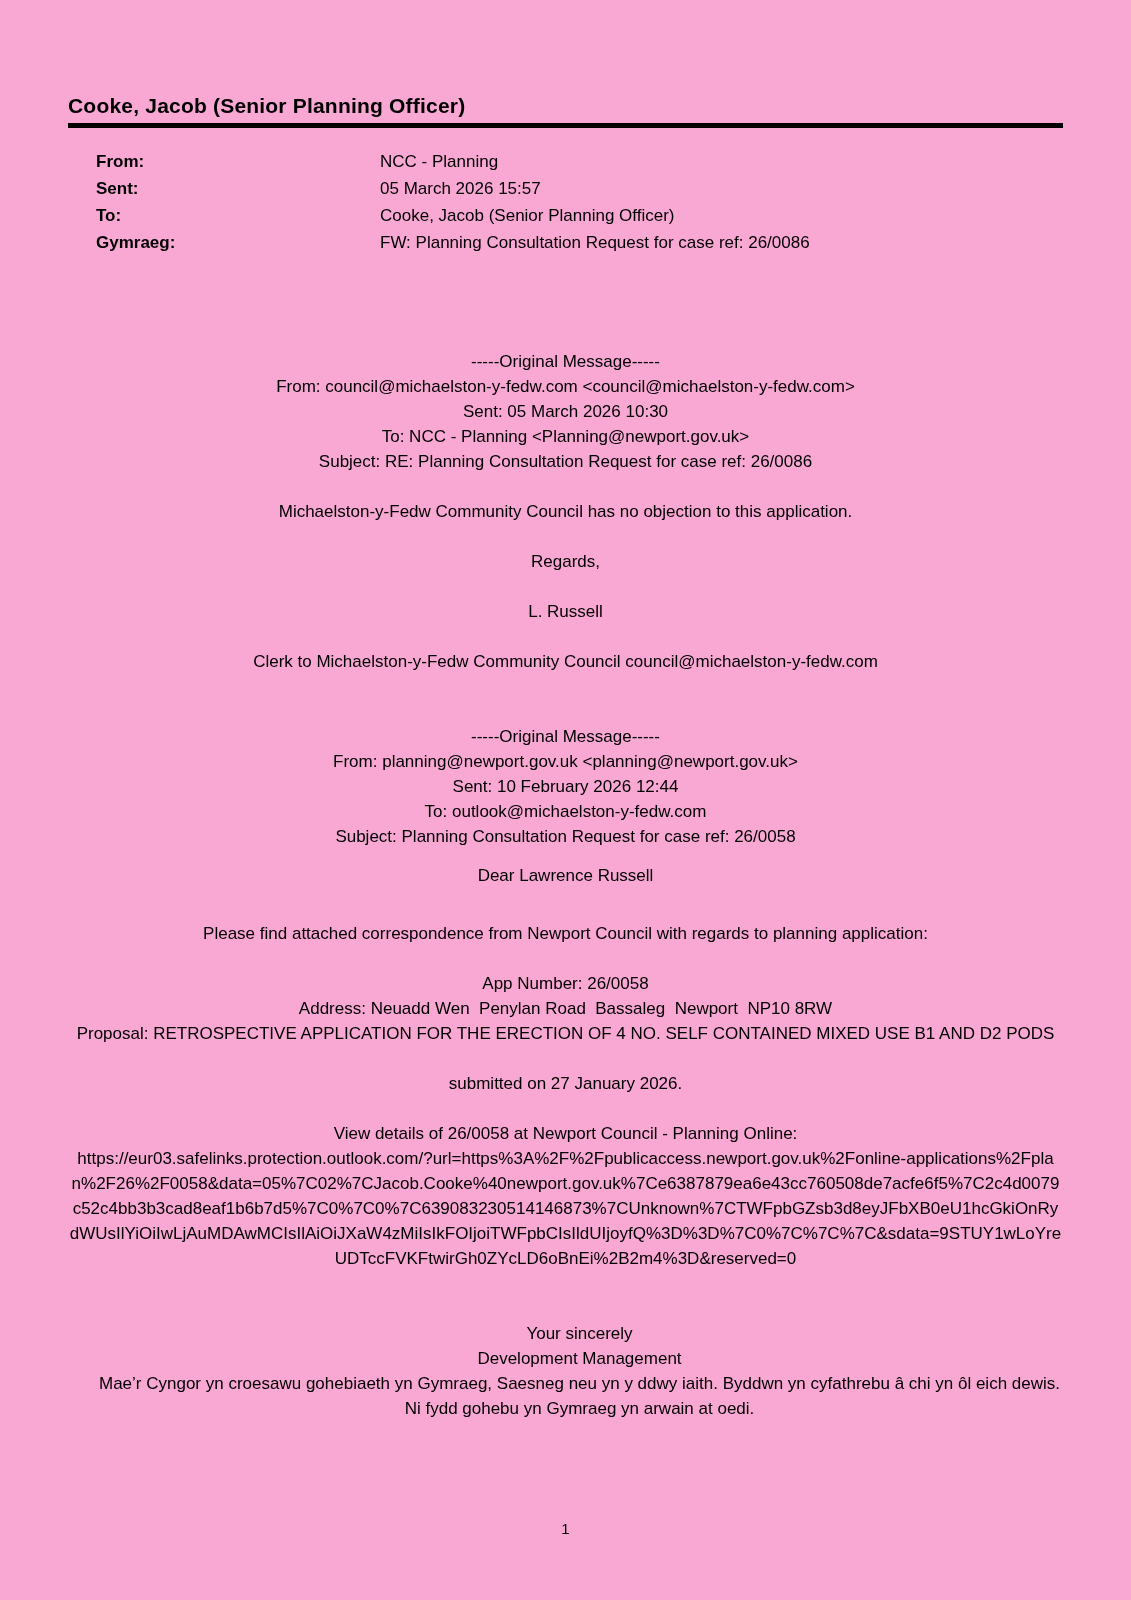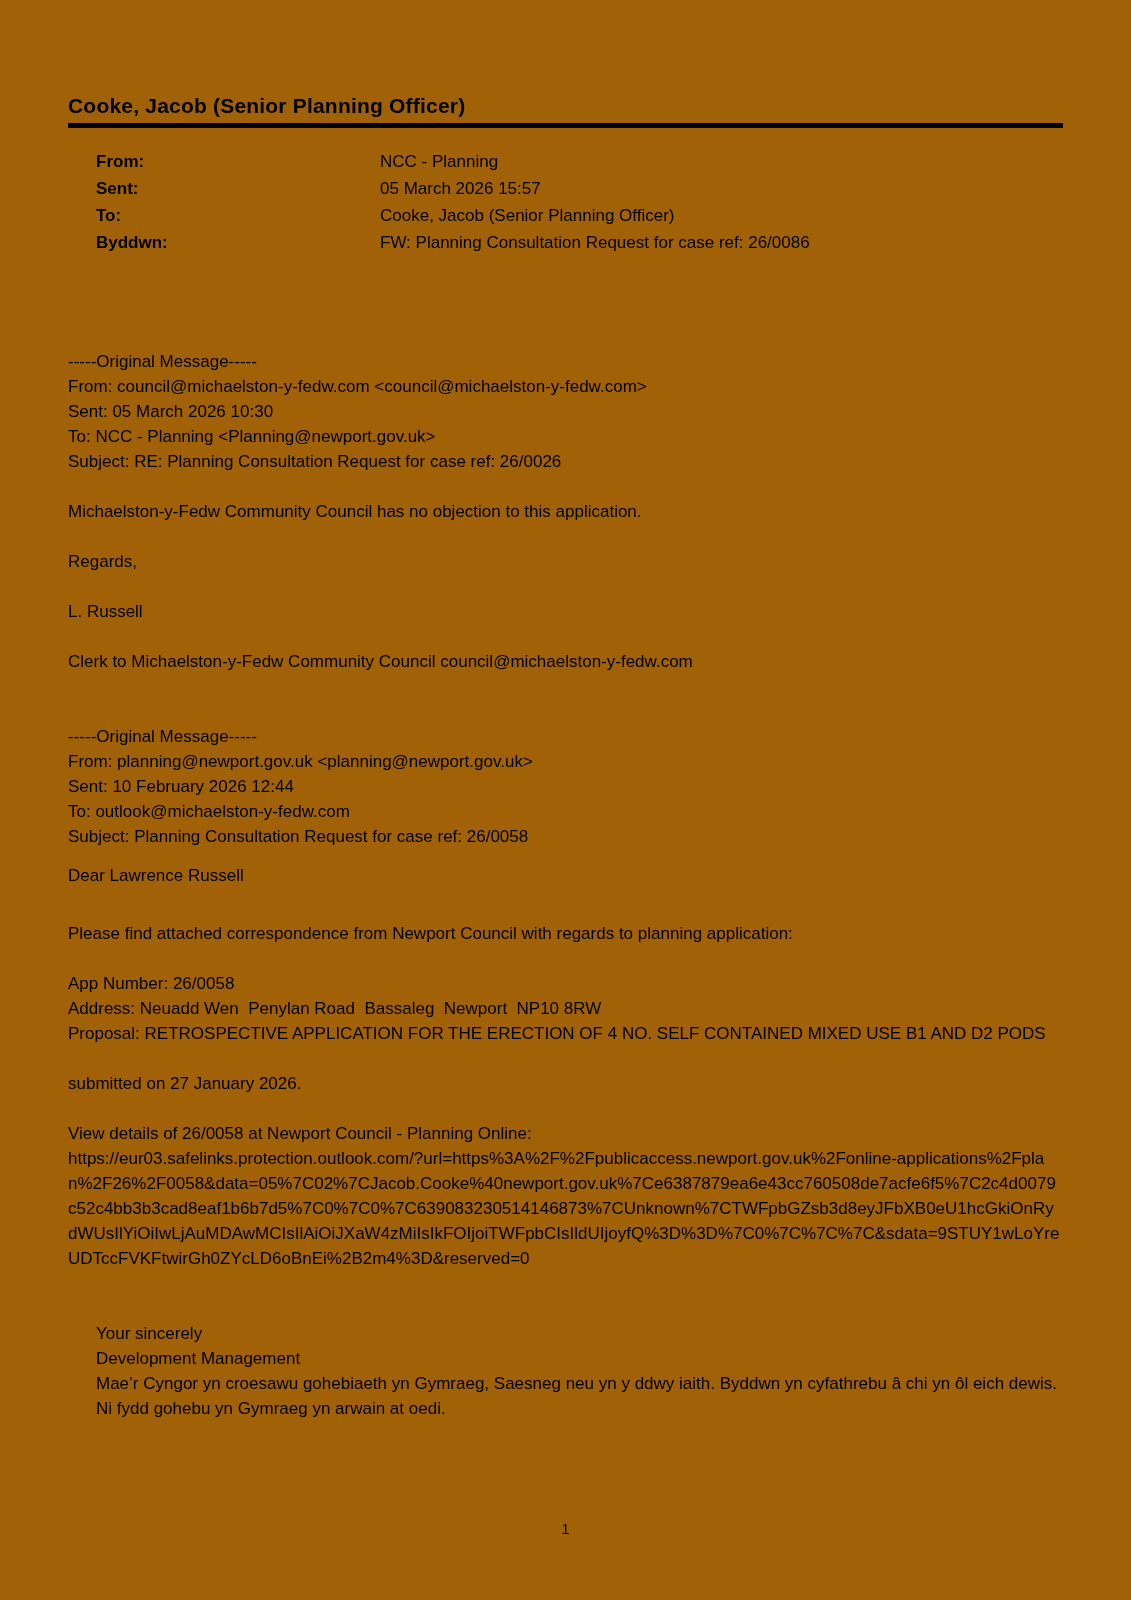--- a/index.html
+++ b/index.html
@@ -5,21 +5,21 @@
   html, body {
     margin: 0;
     padding: 0;
     background: #ffffff;
   }
   .page {
     position: relative;
     width: 1131px;
     height: 1600px;
     margin: 0 auto;
-    background: #a16207;
+    background: #f9a8d4;
     color: #000000;
     font-family: "Liberation Sans", "DejaVu Sans", sans-serif;
     font-size: 17px;
     line-height: 25px;
     box-sizing: border-box;
     padding: 94px 68px 0 68px;
     overflow: hidden;
   }
   .doc-title {
     font-size: 21px;
@@ -51,20 +51,21 @@
   }
   .email-body {
     margin-top: 93px;
   }
   .block {
     margin: 0;
   }
   .line {
     min-height: 25px;
     white-space: pre-wrap;
+    text-align: center;
   }
   .block.url .line {
     word-break: break-all;
   }
   .page-footer {
     position: absolute;
     left: 0;
     right: 0;
     bottom: 62px;
     text-align: center;
@@ -88,32 +89,32 @@
     </div>
     <div class="field-row">
       <span class="field-label">Sent:</span>
       <span class="field-value">05 March 2026 15:57</span>
     </div>
     <div class="field-row">
       <span class="field-label">To:</span>
       <span class="field-value">Cooke, Jacob (Senior Planning Officer)</span>
     </div>
     <div class="field-row">
-      <span class="field-label">Byddwn:</span>
+      <span class="field-label">Gymraeg:</span>
       <span class="field-value">FW: Planning Consultation Request for case ref: 26/0086</span>
     </div>
   </div>
 
   <div class="email-body">
       <div class="block" style="margin-top: 0px;">
         <div class="line">-----Original Message-----</div>
         <div class="line">From: council@michaelston-y-fedw.com &lt;council@michaelston-y-fedw.com&gt;</div>
         <div class="line">Sent: 05 March 2026 10:30</div>
         <div class="line">To: NCC - Planning &lt;Planning@newport.gov.uk&gt;</div>
-        <div class="line">Subject: RE: Planning Consultation Request for case ref: 26/0026</div>
+        <div class="line">Subject: RE: Planning Consultation Request for case ref: 26/0086</div>
       </div>
       <div class="block" style="margin-top: 25px;">
         <div class="line">Michaelston-y-Fedw Community Council has no objection to this application.</div>
       </div>
       <div class="block" style="margin-top: 25px;">
         <div class="line">Regards,</div>
       </div>
       <div class="block" style="margin-top: 25px;">
         <div class="line">L. Russell</div>
       </div>

